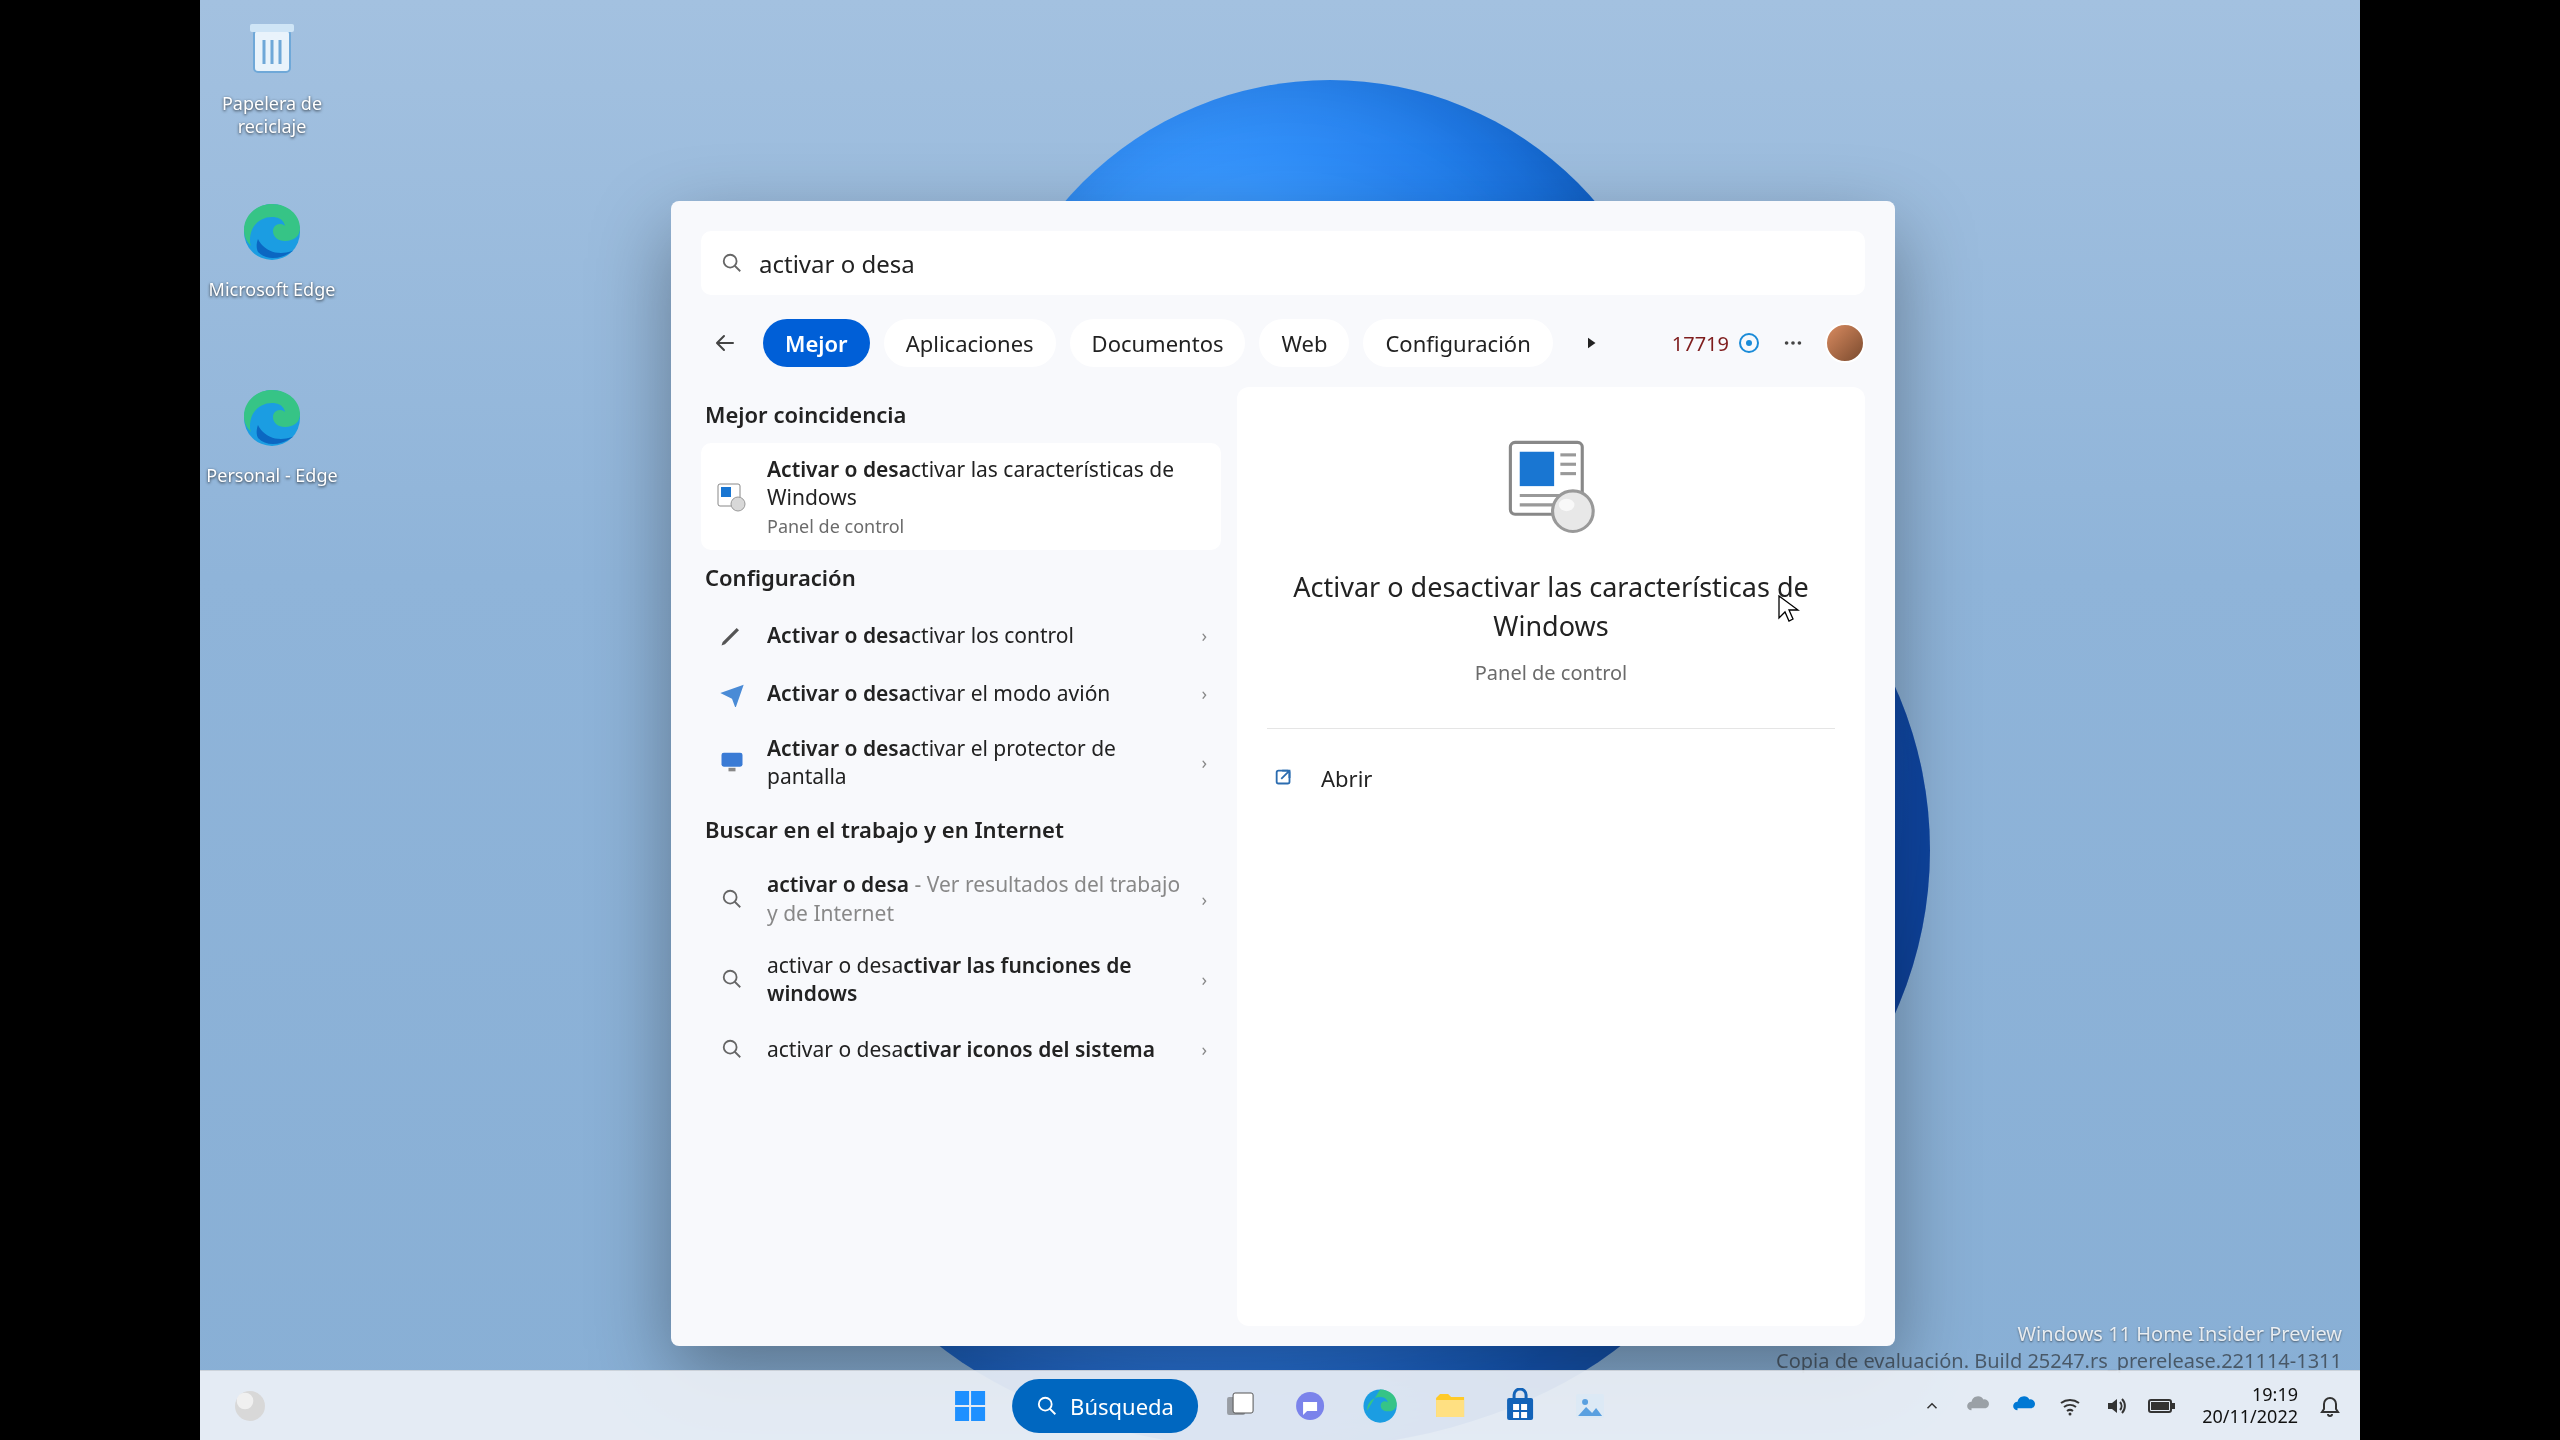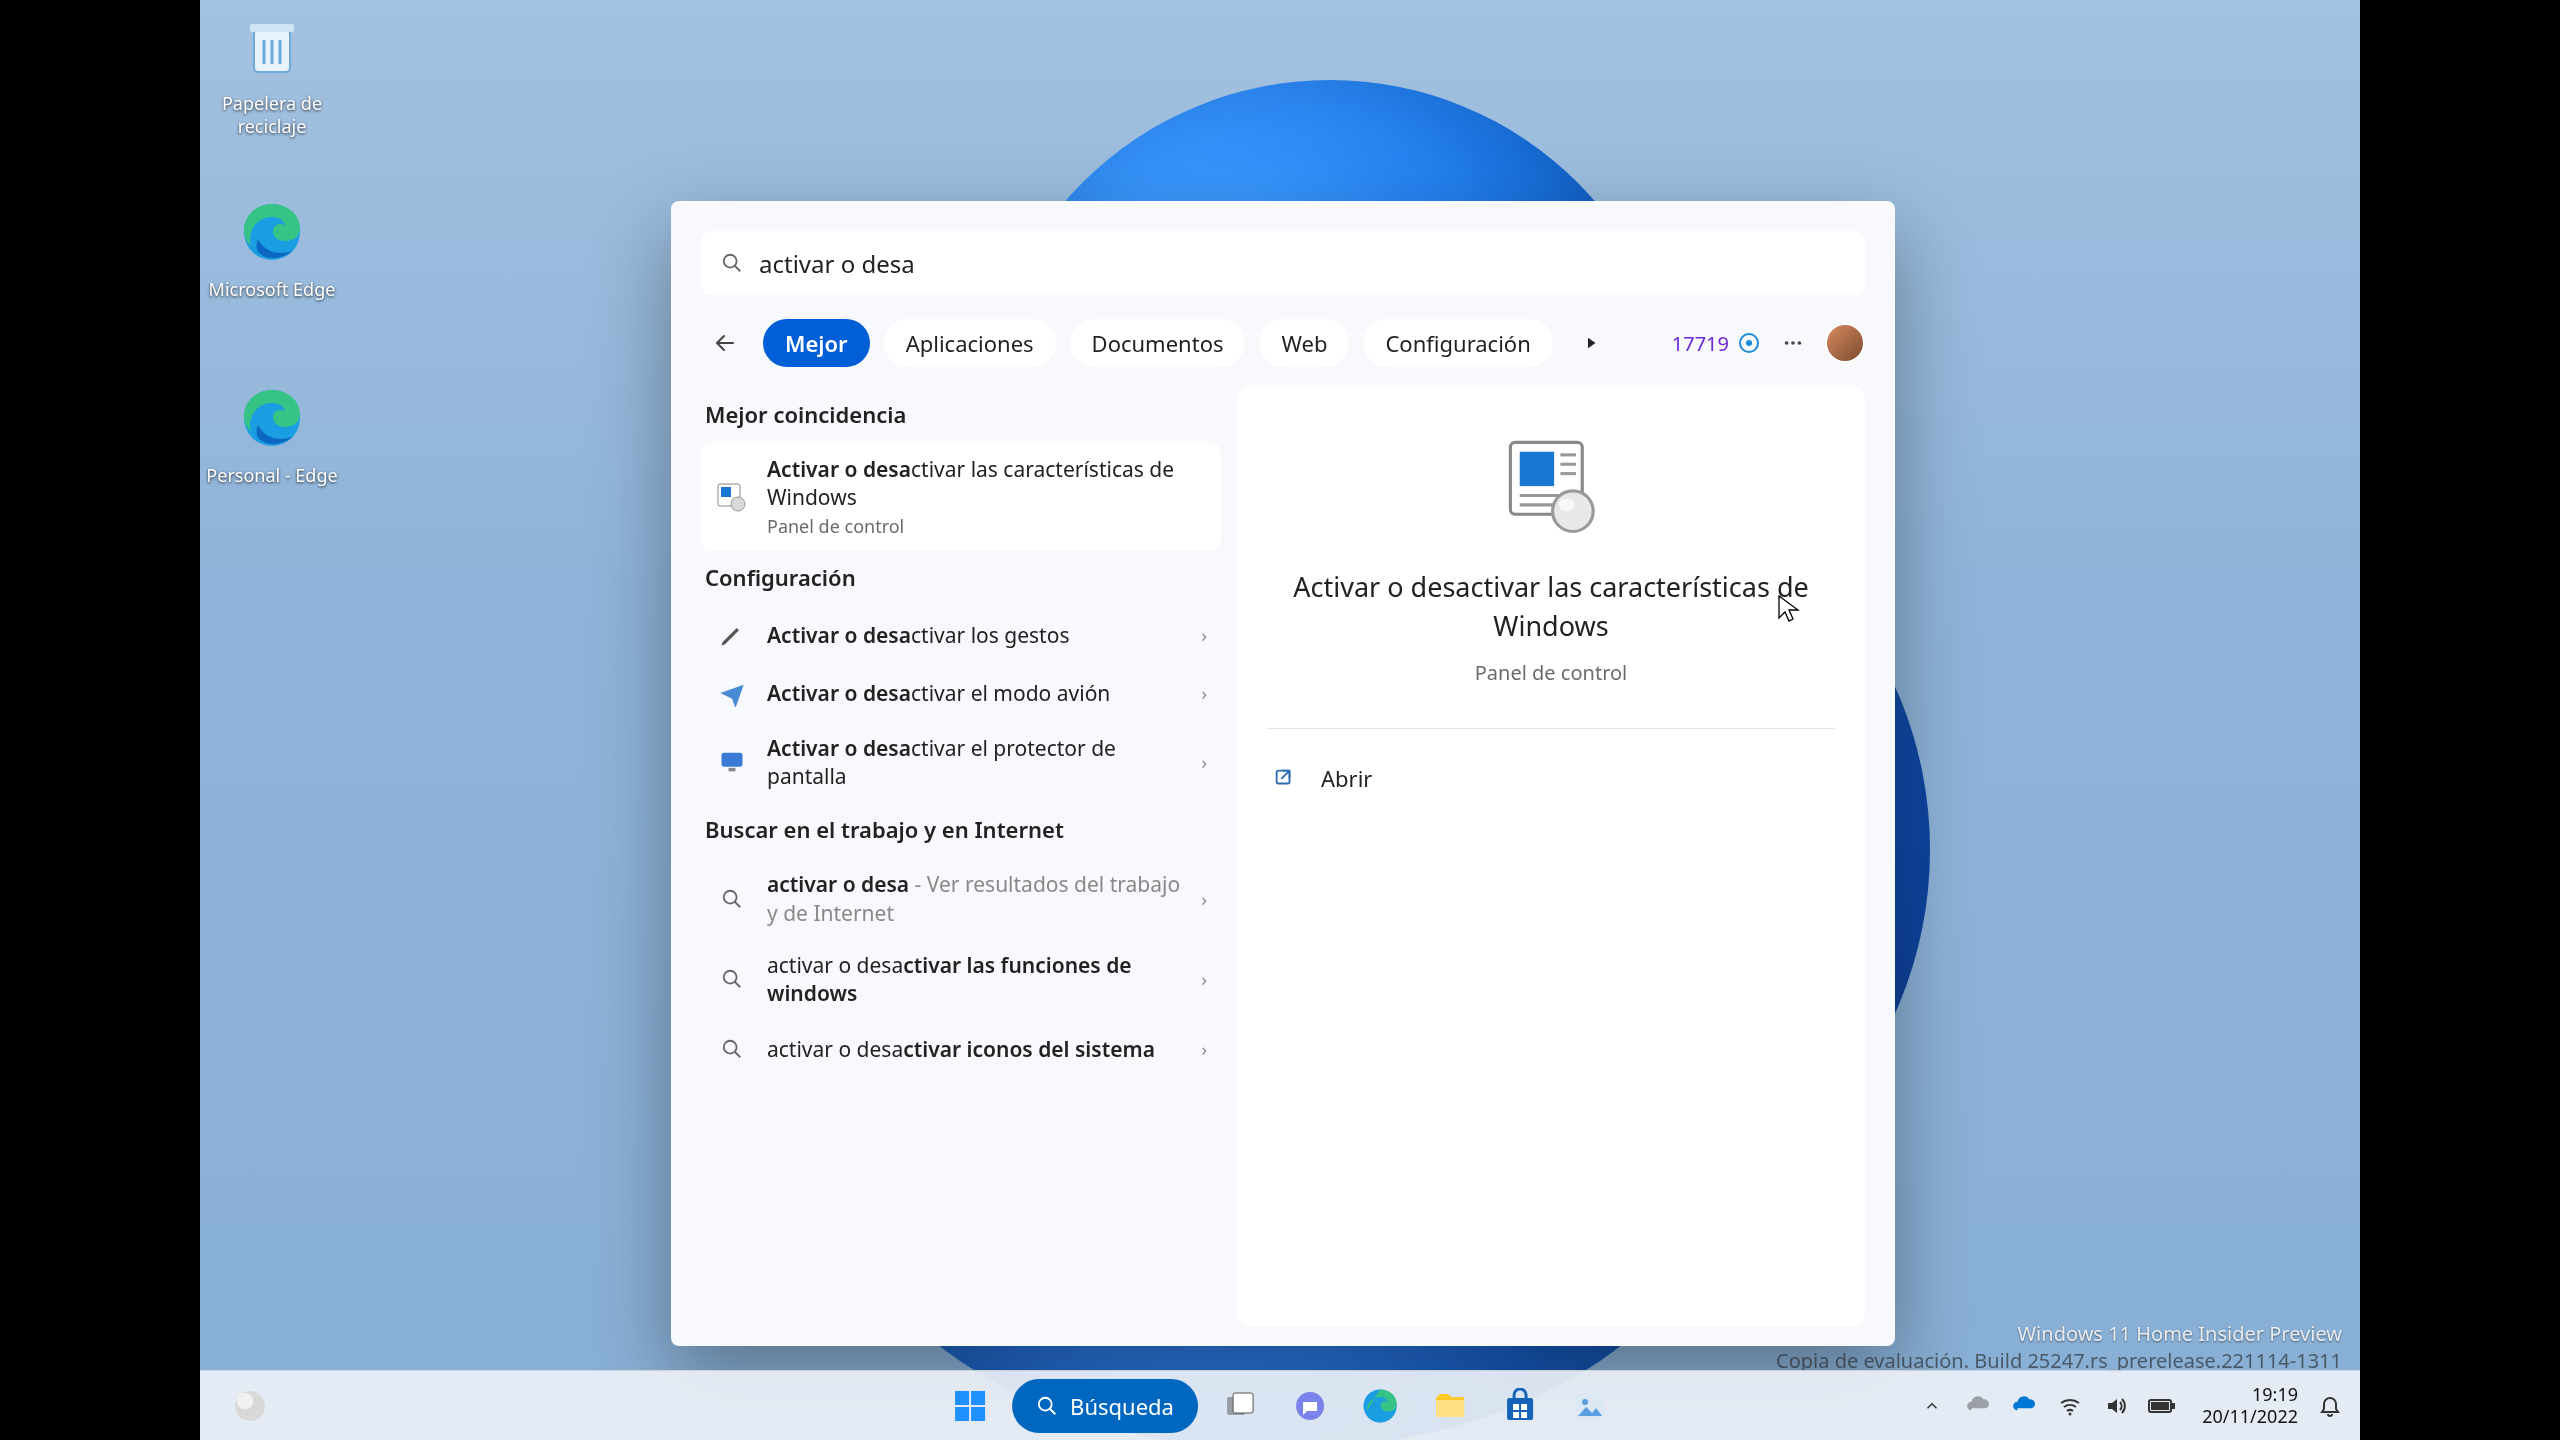--- a/index.html
+++ b/index.html
@@ -24,21 +24,21 @@
 
 .flyout{position:absolute;left:471px;top:201px;width:1224px;height:1145px;background:#f8f9fc;border-radius:8px;
  box-shadow:0 30px 80px rgba(0,0,0,.35);display:flex;flex-direction:column;padding:30px 30px 20px;}
 .searchbox{height:64px;background:#fff;border-radius:10px;display:flex;align-items:center;padding:0 20px;gap:16px;}
 .searchbox input{border:none;outline:none;flex:1;font-size:24px;color:#222;background:transparent;}
 .tabrow{display:flex;align-items:center;gap:14px;margin-top:24px;}
 .iconbtn{width:48px;height:48px;border-radius:24px;display:flex;align-items:center;justify-content:center;cursor:pointer;}
 .pill{height:48px;padding:0 22px;border-radius:24px;background:#fff;display:flex;align-items:center;font-size:22px;color:#222;cursor:pointer;}
 .pill.active{background:#005fd7;color:#fff;font-weight:600;}
 .spacer{flex:1;}
-.rewards{display:flex;align-items:center;gap:8px;font-size:20px;color:#6d28d9;}
+.rewards{display:flex;align-items:center;gap:8px;font-size:20px;color:#7f1d1d;}
 .avatar{width:40px;height:40px;border-radius:20px;background:linear-gradient(135deg,#d98b60,#7a4a2e);border:2px solid #fff;}
 .body{display:flex;flex:1;margin-top:20px;gap:16px;overflow:hidden;}
 .leftcol{flex:0 0 520px;display:flex;flex-direction:column;}
 .section-h{font-size:22px;font-weight:600;color:#222;margin:12px 4px 14px;}
 .result{display:flex;align-items:center;gap:18px;padding:12px 14px;border-radius:10px;cursor:pointer;position:relative;}
 .result.sel{background:#fff;}
 .result.sel::before{content:"";position:absolute;left:-8px;top:20%;bottom:20%;width:5px;background:#0067c0;border-radius:3px;}
 .result .ricon{width:34px;height:34px;display:flex;align-items:center;justify-content:center;flex-shrink:0;}
 .result .rtext{flex:1;min-width:0;}
 .result .rtitle{font-size:21px;color:#222;line-height:1.35;}
@@ -180,21 +180,21 @@
 
         <div class="section-h">Configuración</div>
 
         <div class="result">
           <div class="ricon">
                 <svg width="28" height="28" viewBox="0 0 24 24">
                   <path d="M3 21l3-1 12-12-2-2L4 18l-1 3z" fill="#555"></path>
                 </svg>
               </div>
           <div class="rtext">
-                <div class="rtitle"><span class="bold">Activar o desa</span><span>ctivar los gestos</span></div>
+                <div class="rtitle"><span class="bold">Activar o desa</span><span>ctivar los control</span></div>
               </div>
           <div class="chev">›</div>
         </div>
 
         <div class="result">
           <div class="ricon">
                 <svg width="28" height="28" viewBox="0 0 24 24">
                   <path d="M2 12l20-7-7 20-3-8-10-5z" fill="#4a8bd6"></path>
                 </svg>
               </div>

